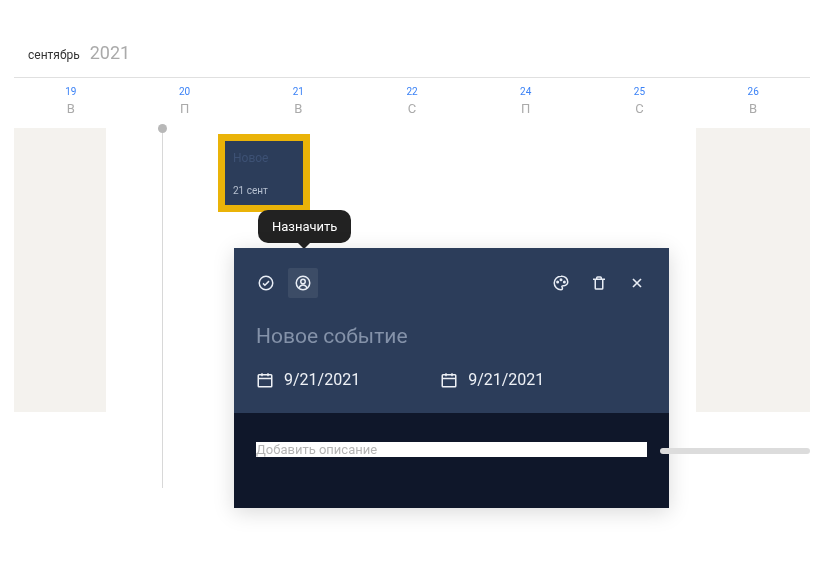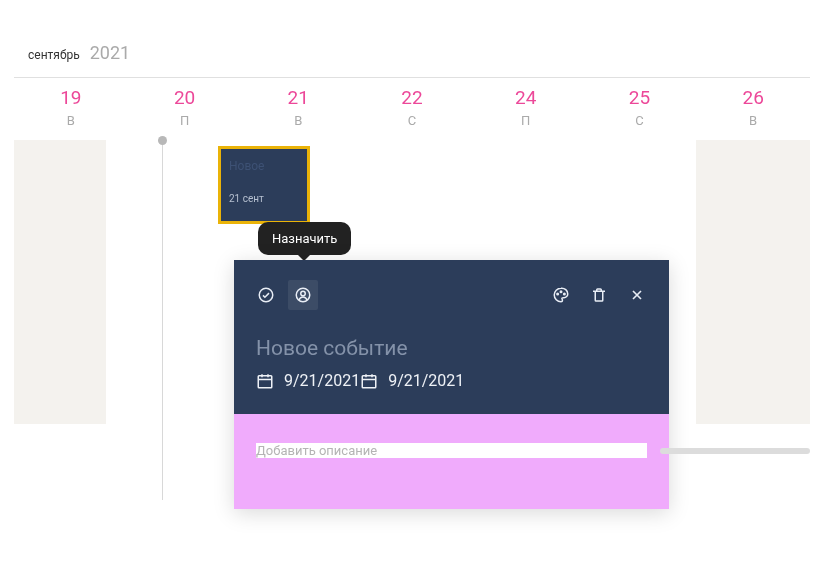--- a/index.html
+++ b/index.html
@@ -20,21 +20,21 @@
   .year  { font-size: 18px; color: #aaa; margin-left: 6px; font-weight: 400; text-align: center; }
 
   .days-row {
     display: flex;
     padding: 8px 14px 0 14px;
   }
   .day-col {
     flex: 1;
     text-align: center;
   }
-  .day-num { font-size: 19px; color: #ec4899; }
+  .day-num { font-size: 10px; color: #3b82f6; }
   .day-dow { font-size: 13px; color: #aaa; margin-top: 4px; }
 
   .timeline-area {
     position: relative;
     height: 360px;
     margin: 4px 14px 0 14px;
   }
   .bg-slab {
     position: absolute;
     top: 8px;
@@ -61,21 +61,21 @@
     background: #b8b8b8;
   }
 
   .event-chip {
     position: absolute;
     top: 14px;
     left: 204px;
     width: 92px;
     height: 78px;
     background: #2c3d5a;
-    border: 3px solid #eab308;
+    border: 7px solid #eab308;
     padding: 10px 8px;
   }
   .event-chip .title { font-size: 12px; color: #3d5174; }
   .event-chip .date  { font-size: 10px; color: #b6c0d0; margin-top: 20px; }
 
   .tooltip {
     position: absolute;
     top: 90px;
     left: 244px;
     background: #222;
@@ -92,21 +92,21 @@
     border-left: 6px solid transparent;
     border-right: 6px solid transparent;
     border-top: 6px solid #222;
   }
 
   .popover {
     position: absolute;
     top: 128px;
     left: 220px;
     width: 435px;
-    background: #f0abfc;
+    background: #0f172a;
     box-shadow: 0 4px 20px rgba(0,0,0,.15);
   }
   .popover-head {
     background: #2c3d5a;
     padding: 20px 22px 24px 22px;
     color: #fff;
   }
   .head-row1 {
     display: flex;
     align-items: center;
@@ -127,21 +127,22 @@
     display:inline-flex; align-items:center; justify-content:center;
   }
   .popover-title {
     font-size: 21px;
     color: #8492a9;
     margin-top: 26px;
     font-weight: 400;
   }
   .date-row {
     display: flex;
-    margin-top: 11px;
+    margin-top: 22px;
+    gap: 80px;
   }
   .date-field {
     display: flex;
     align-items: center;
     gap: 10px;
     color: #eef1f6;
     font-size: 16px;
   }
   .popover-body {
     padding: 26px 22px 50px 22px;

